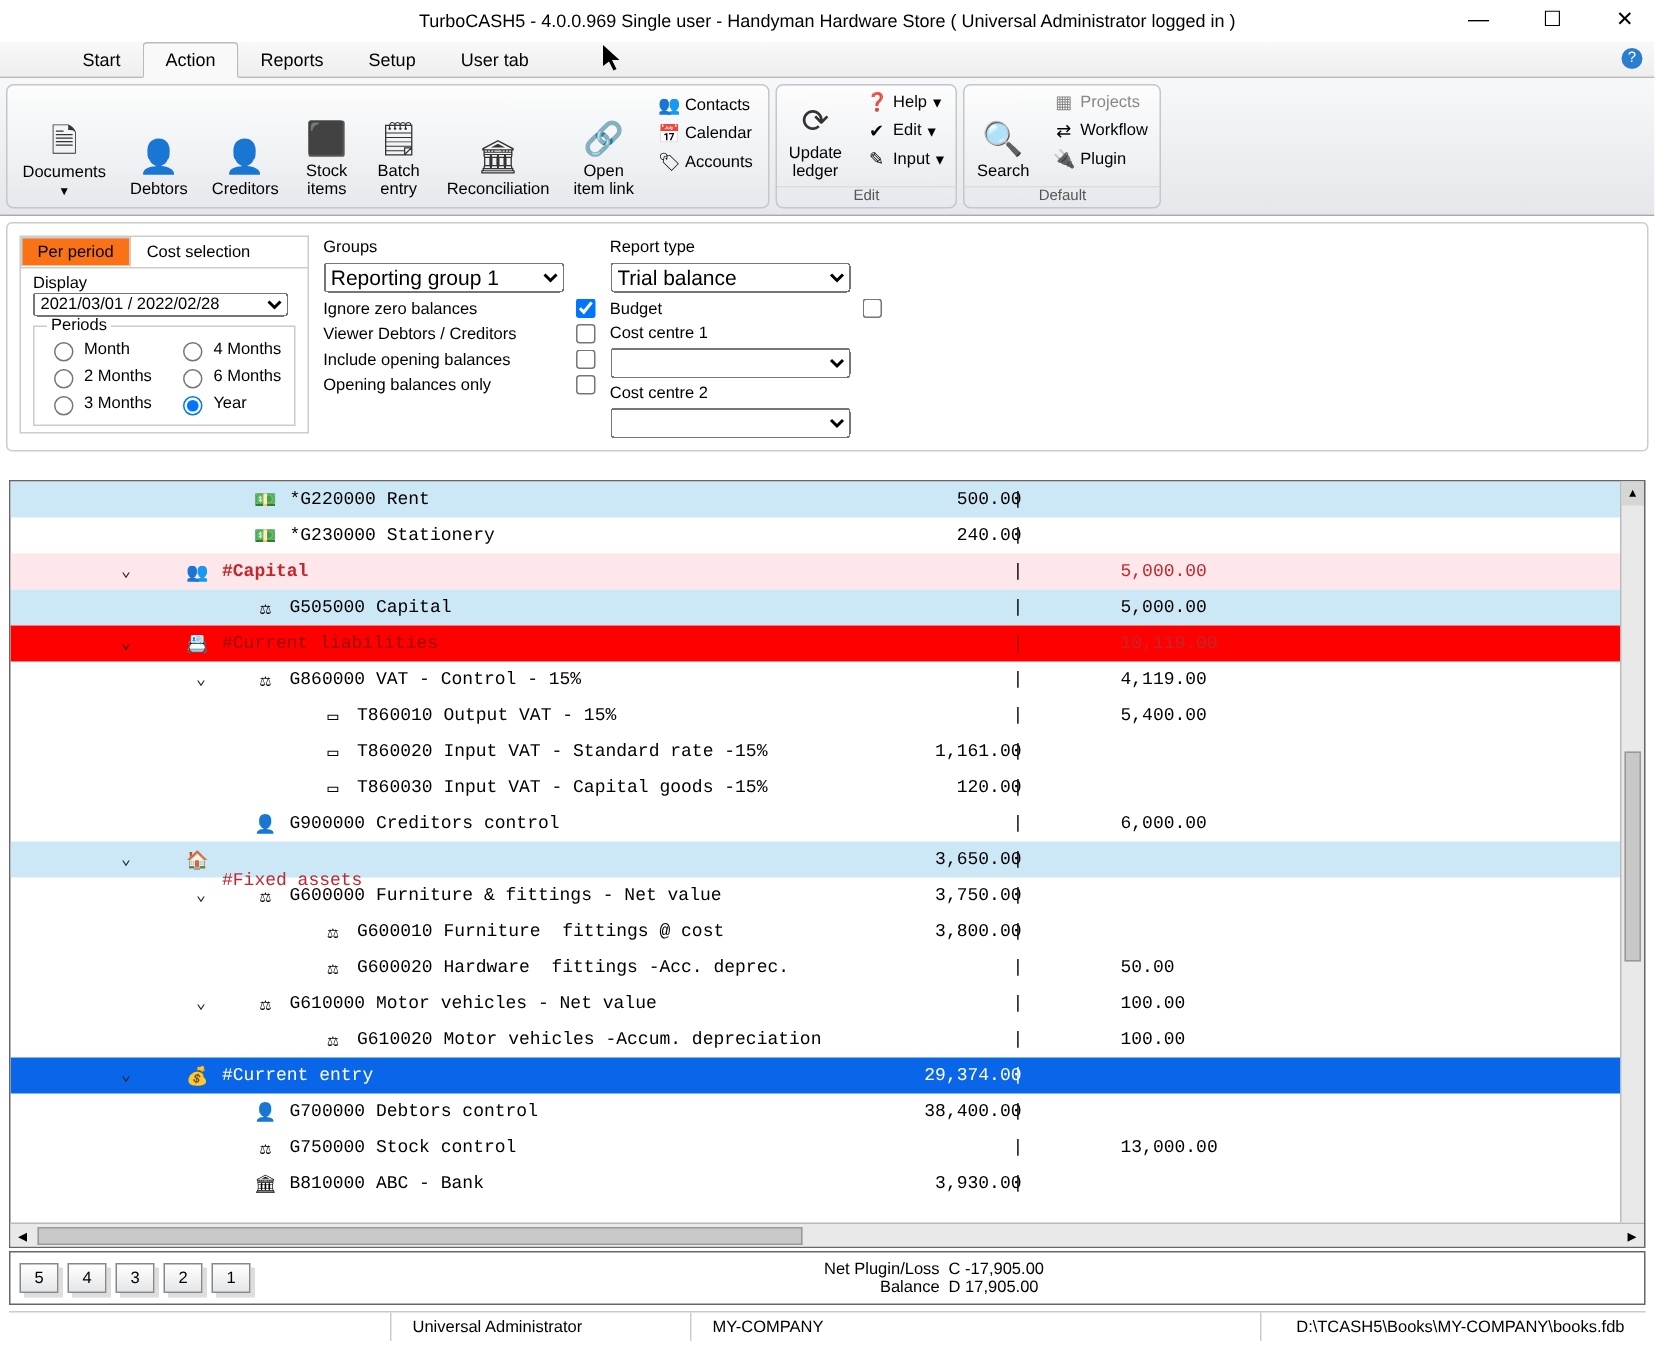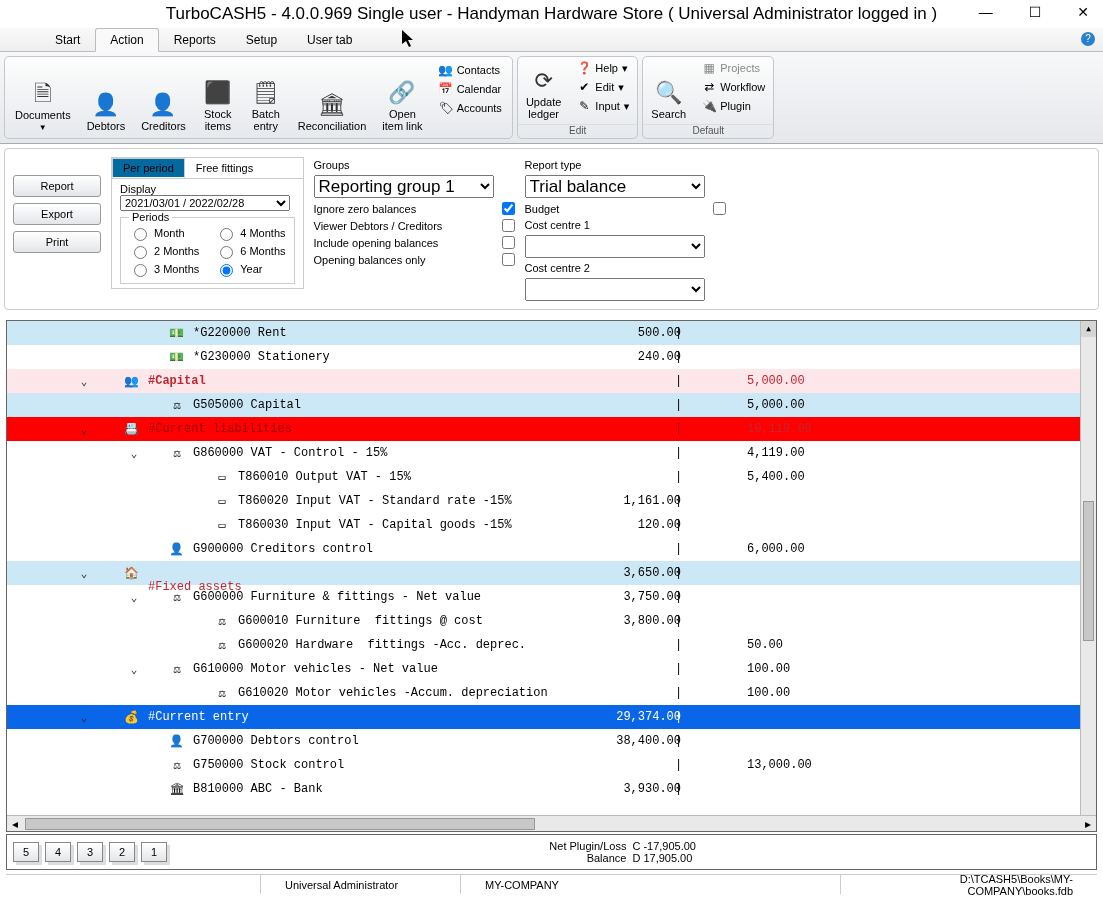--- a/index.html
+++ b/index.html
@@ -1,18 +1,18 @@
 <!DOCTYPE html>
 <html><head>
 <meta charset="utf-8">
 <style>
   *{box-sizing:border-box}
   body{margin:0;font-family:"Segoe UI",Tahoma,sans-serif;font-size:12px;color:#000;background:#fff;width:1103px;height:900px;overflow:hidden;position:relative}
   .titlebar{height:28px;display:flex;align-items:center;justify-content:center;position:relative}
-  .titlebar .title{font-size:17px}
+  .titlebar .title{font-size:12px}
   .titlebar .controls{position:absolute;right:4px;top:2px;display:flex;gap:16px}
   .titlebar .controls span{padding:2px 10px;cursor:default;font-size:14px}
   .menubar{height:24px;display:flex;align-items:stretch;border-bottom:1px solid #bbb;background:linear-gradient(#f9f9f9,#eee);padding-left:40px;position:relative}
   .menubar .tab{padding:4px 14px;border:1px solid transparent;cursor:default}
   .menubar .tab.active{background:#f9f9f9;border:1px solid #bbb;border-bottom-color:#f9f9f9;border-radius:3px 3px 0 0;margin-bottom:-1px}
   .help-icon{position:absolute;right:8px;top:4px;width:14px;height:14px;border-radius:50%;background:#2a7ecf;color:#fff;font-size:10px;text-align:center;line-height:14px}
   .ribbon{height:92px;display:flex;background:linear-gradient(#f7f8fa,#e5e7ea);border-bottom:1px solid #aaa;padding:4px}
   .group{border:1px solid #c4c8cc;border-radius:5px;margin-right:4px;position:relative;display:flex;background:linear-gradient(#fdfdfd,#e6e9ed)}
   .group .footer{position:absolute;bottom:0;left:0;right:0;text-align:center;font-size:10px;color:#555;border-top:1px solid #ddd;height:14px}
   .big-btn{display:flex;flex-direction:column;align-items:center;justify-content:flex-end;padding:4px 8px;min-width:48px;gap:2px}
@@ -20,28 +20,28 @@
   .big-btn .lbl{font-size:11px;text-align:center;line-height:1.1}
   .small-stack{display:flex;flex-direction:column;padding:2px 4px;gap:1px;justify-content:flex-start}
   .small-btn{display:flex;align-items:center;gap:4px;padding:2px 4px;font-size:11px;white-space:nowrap}
   .small-btn.disabled{color:#888}
   .small-btn .ico{font-size:12px;width:14px;text-align:center}
   .filterbar{display:flex;padding:8px;gap:10px;align-items:flex-start;border:1px solid #ccc;margin:4px;border-radius:4px}
   .side-btns{display:flex;flex-direction:column;gap:6px;padding-top:18px}
   .side-btns button{width:88px;height:22px;background:linear-gradient(#fff,#e3e6e9);border:1px solid #999;border-radius:3px;font-size:11px}
   .tabs{border-bottom:1px solid #ccc;display:flex;font-size:11px}
   .tabs .tab{padding:3px 10px;border:1px solid transparent}
-  .tabs .tab.active{border:1px solid #ccc;border-bottom-color:#fff;background:#0369a1}
+  .tabs .tab.active{border:1px solid #ccc;border-bottom-color:#fff;background:#f97316}
   fieldset{border:1px solid #ccc;margin:0;padding:2px 8px 6px}
   legend{font-size:11px;padding:0 3px}
   .periods{display:grid;grid-template-columns:auto auto;gap:2px 16px;font-size:11px}
   .periods label{display:flex;align-items:center;gap:4px}
   .opts-col{display:grid;grid-template-columns:auto auto;gap:4px 8px;align-items:center;font-size:11px}
   .opts-col .lbl{white-space:nowrap}
-  .opts-col select{width:180px;font-size:17px}
+  .opts-col select{width:160px;font-size:14px}
   input[type=checkbox]{margin:0}
   .grid-wrap{position:absolute;top:320px;left:6px;right:6px;bottom:68px;border:1px solid #666;display:flex;flex-direction:column}
   .grid{flex:1;overflow:hidden;font-family:Consolas,"Courier New",monospace;font-size:12px;position:relative}
   .row{height:24px;display:flex;align-items:center;position:relative;white-space:pre}
   .row .toggle{position:absolute;width:14px;text-align:center;font-size:11px;color:#222}
   .row .ico{position:absolute;width:20px;text-align:center}
   .row .txt{position:absolute}
   .r-money{font-family:Consolas,"Courier New",monospace}
   .row.lightblue{background:#cce7f6}
   .row.pink{background:#fde7ea}
@@ -53,21 +53,21 @@
   .grid .vscroll .up{position:absolute;top:0;left:0;right:0;height:16px;background:#d6d6d6;text-align:center;line-height:16px}
   .grid .vscroll .thumb{position:absolute;top:180px;left:2px;right:2px;height:140px;background:#c8c8c8;border:1px solid #999}
   .hscroll{height:16px;background:#e9e9e9;border-top:1px solid #bbb;display:flex;align-items:center}
   .hscroll .arrow{width:16px;height:16px;text-align:center;line-height:16px}
   .hscroll .thumb{height:12px;width:510px;background:#c8c8c8;border:1px solid #999;margin-left:2px}
   .pager{position:absolute;bottom:30px;left:6px;right:6px;height:36px;border:1px solid #666;display:flex;align-items:center;background:#fff}
   .pager .pgs{display:flex;gap:6px;padding-left:6px}
   .pager .pg{min-width:26px;height:20px;border:1px solid #888;background:linear-gradient(#fff,#e3e6e9);text-align:center;line-height:18px;font-size:11px;box-shadow:3px 3px 0 #ddd}
   .pager .summary{margin-left:auto;margin-right:400px;font-size:11px;text-align:left;display:grid;grid-template-columns:auto auto;gap:0 6px}
   .status{position:absolute;bottom:6px;left:6px;right:6px;height:20px;border-top:1px solid #ccc;display:flex;align-items:center;font-size:11px}
-  .status .cell{padding:0 24px;border-left:1px solid #ccc;height:100%;display:flex;align-items:center}
+  .status .cell{padding:0 14px;border-left:1px solid #ccc;height:100%;display:flex;align-items:center}
   .cursor{position:absolute;left:402px;top:30px;z-index:10}
 </style>
 </head>
 <body>
 
 <svg class="cursor" width="16" height="20">
     <path d="M0 0 L0 14 L4 11 L7 17 L9 16 L6 10 L11 10 Z" fill="#000" stroke="#fff" stroke-width="0"></path>
   </svg>
 
 <div class="titlebar">
@@ -167,29 +167,24 @@
       <div class="small-btn">
           <span class="ico">🔌</span>
           <span>Plugin</span>
         </div>
     </div>
     <div class="footer">Default</div>
   </div>
 </div>
 
 <div class="filterbar">
-  <div class="side-btns">
-    <button>Report</button>
-    <button>Export</button>
-    <button>Print</button>
-  </div>
   <div style="border:1px solid #ccc;padding:0">
     <div class="tabs">
       <div class="tab active">Per period</div>
-      <div class="tab">Free fittings</div>
+      <div class="tab">Cost selection</div>
     </div>
     <div style="padding:4px 8px">
       <div style="font-size:11px">Display</div>
       <select style="width:170px;font-size:11px"><option>2021/03/01 / 2022/02/28</option></select>
       <fieldset>
         <legend>Periods</legend>
         <div class="periods">
           <label>
               <input type="radio" style="">
               <span>Month</span>

